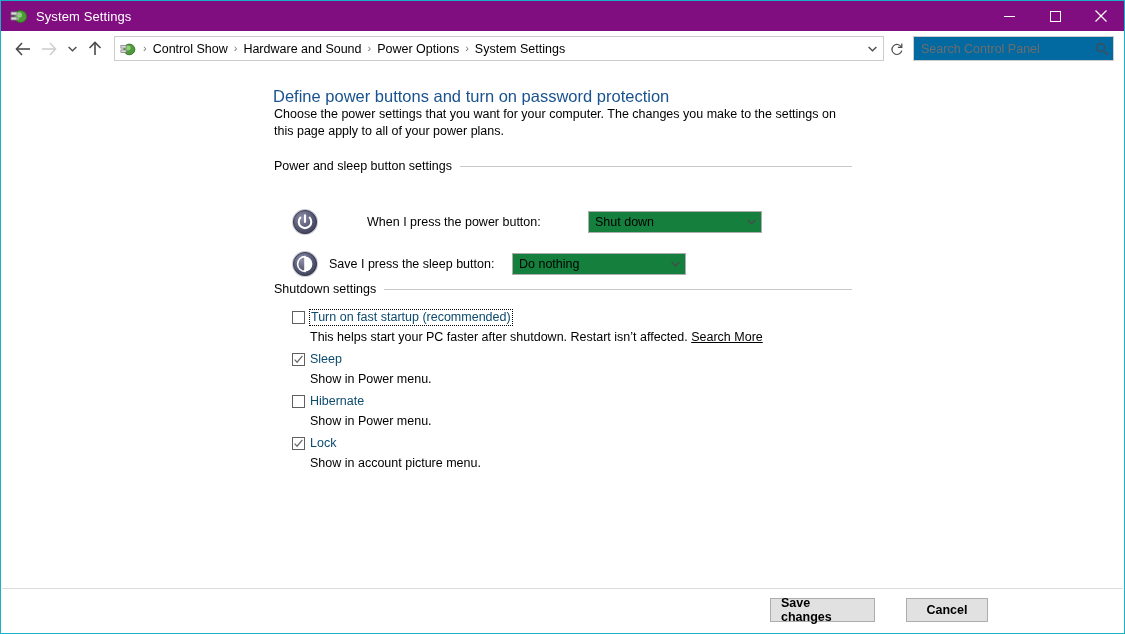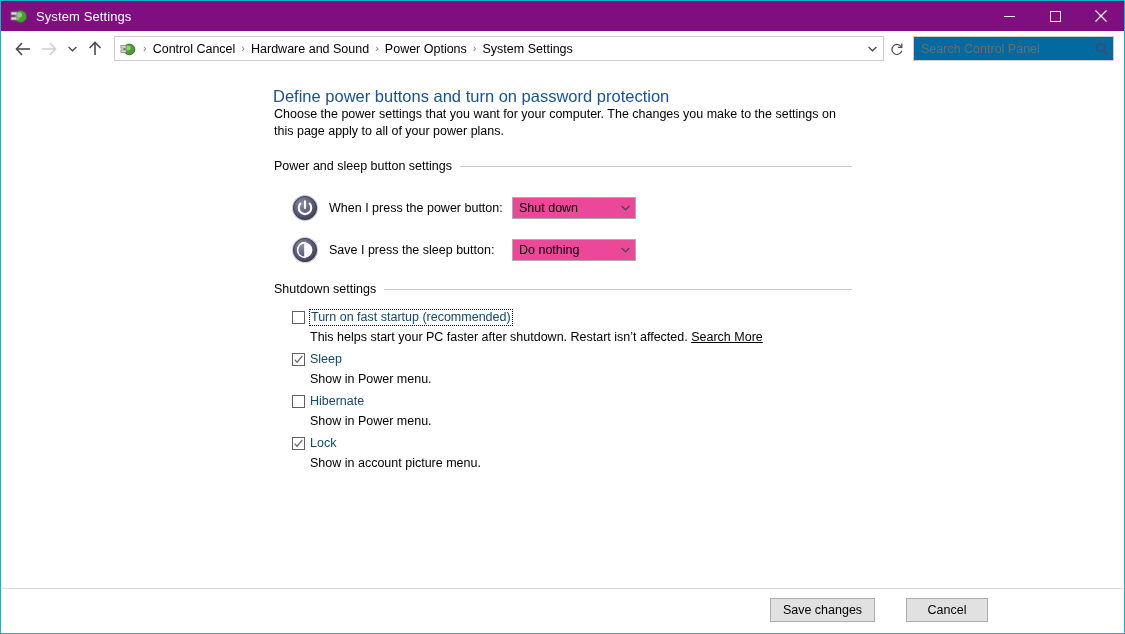--- a/index.html
+++ b/index.html
@@ -218,24 +218,24 @@
     position: relative;
   }
   .setting-label {
     font-size: 12.5px;
     color: #000;
     white-space: nowrap;
     width: 183px;
     flex: 0 0 auto;
   }
   .combo {
-    width: 124px;
+    width: 174px;
     height: 22px;
     border: 1px solid #adadad;
-    background: #ec4899;
+    background: #15803d;
     display: flex;
     align-items: center;
     flex: 0 0 auto;
     box-sizing: border-box;
   }
   .combo .val {
     flex: 1 1 auto;
     font-size: 12.5px;
     color: #000;
     padding-left: 6px;
@@ -302,20 +302,21 @@
     background: #e1e1e1;
     font-family: "Liberation Sans", sans-serif;
     font-size: 12.5px;
     color: #000;
     display: flex;
     align-items: center;
     justify-content: center;
     box-sizing: border-box;
     padding: 0 10px;
     cursor: default;
+    font-weight: bold;
   }
   #save-btn { right: 248px; top: 9px; width: 105px; }
   #cancel-btn { right: 135px; top: 9px; width: 82px; }
 
   
   .appicon svg { display: block; }
 </style>
 </head>
 <body>
 
@@ -388,21 +389,21 @@
         <svg width="16" height="16" viewBox="0 0 18 18">
           <ellipse cx="10.5" cy="9.5" rx="6.2" ry="6" fill="#4f9b3a"></ellipse>
           <ellipse cx="10.5" cy="9.5" rx="6.2" ry="6" fill="none" stroke="#2f6b22" stroke-width="1"></ellipse>
           <ellipse cx="9" cy="8" rx="3" ry="2.8" fill="#8fd07a"></ellipse>
           <rect x="1" y="5" width="6" height="3" fill="#d9d9d9" stroke="#7a7a7a" stroke-width="0.8"></rect>
           <rect x="1" y="10" width="6" height="3" fill="#d9d9d9" stroke="#7a7a7a" stroke-width="0.8"></rect>
         </svg>
       </div>
 
       <span class="crumb-sep">›</span>
-      <span class="crumb">Control Cancel</span>
+      <span class="crumb">Control Show</span>
       <span class="crumb-sep">›</span>
       <span class="crumb">Hardware and Sound</span>
       <span class="crumb-sep">›</span>
       <span class="crumb">Power Options</span>
       <span class="crumb-sep">›</span>
       <span class="crumb">System Settings</span>
 
       <span class="crumb-spacer"></span>
 
       <span class="addr-chevron">
@@ -434,21 +435,21 @@
 
     <div class="page-title">Define power buttons and turn on password protection</div>
     <div class="page-desc">Choose the power settings that you want for your computer. The changes you make to the settings on this page apply to all of your power plans.</div>
 
     <div class="section" style="top:94px;">
       <div class="section-head">
         <span class="lbl">Power and sleep button settings</span>
         <span class="rule"></span>
       </div>
 
-      <div class="setting-row" style="margin-top:21px;">
+      <div class="setting-row" style="margin-top:35px;gap:38px;">
         <span class="setting-icon">
           <svg width="28" height="28" viewBox="0 0 28 28">
             <defs>
               <radialGradient id="gPwr" cx="38%" cy="32%" r="78%">
                 <stop offset="0%" stop-color="#8d8fa8"></stop>
                 <stop offset="55%" stop-color="#5a5c77"></stop>
                 <stop offset="100%" stop-color="#3b3c52"></stop>
               </radialGradient>
             </defs>
             <circle cx="14" cy="14" r="13" fill="#c9ccd6"></circle>

